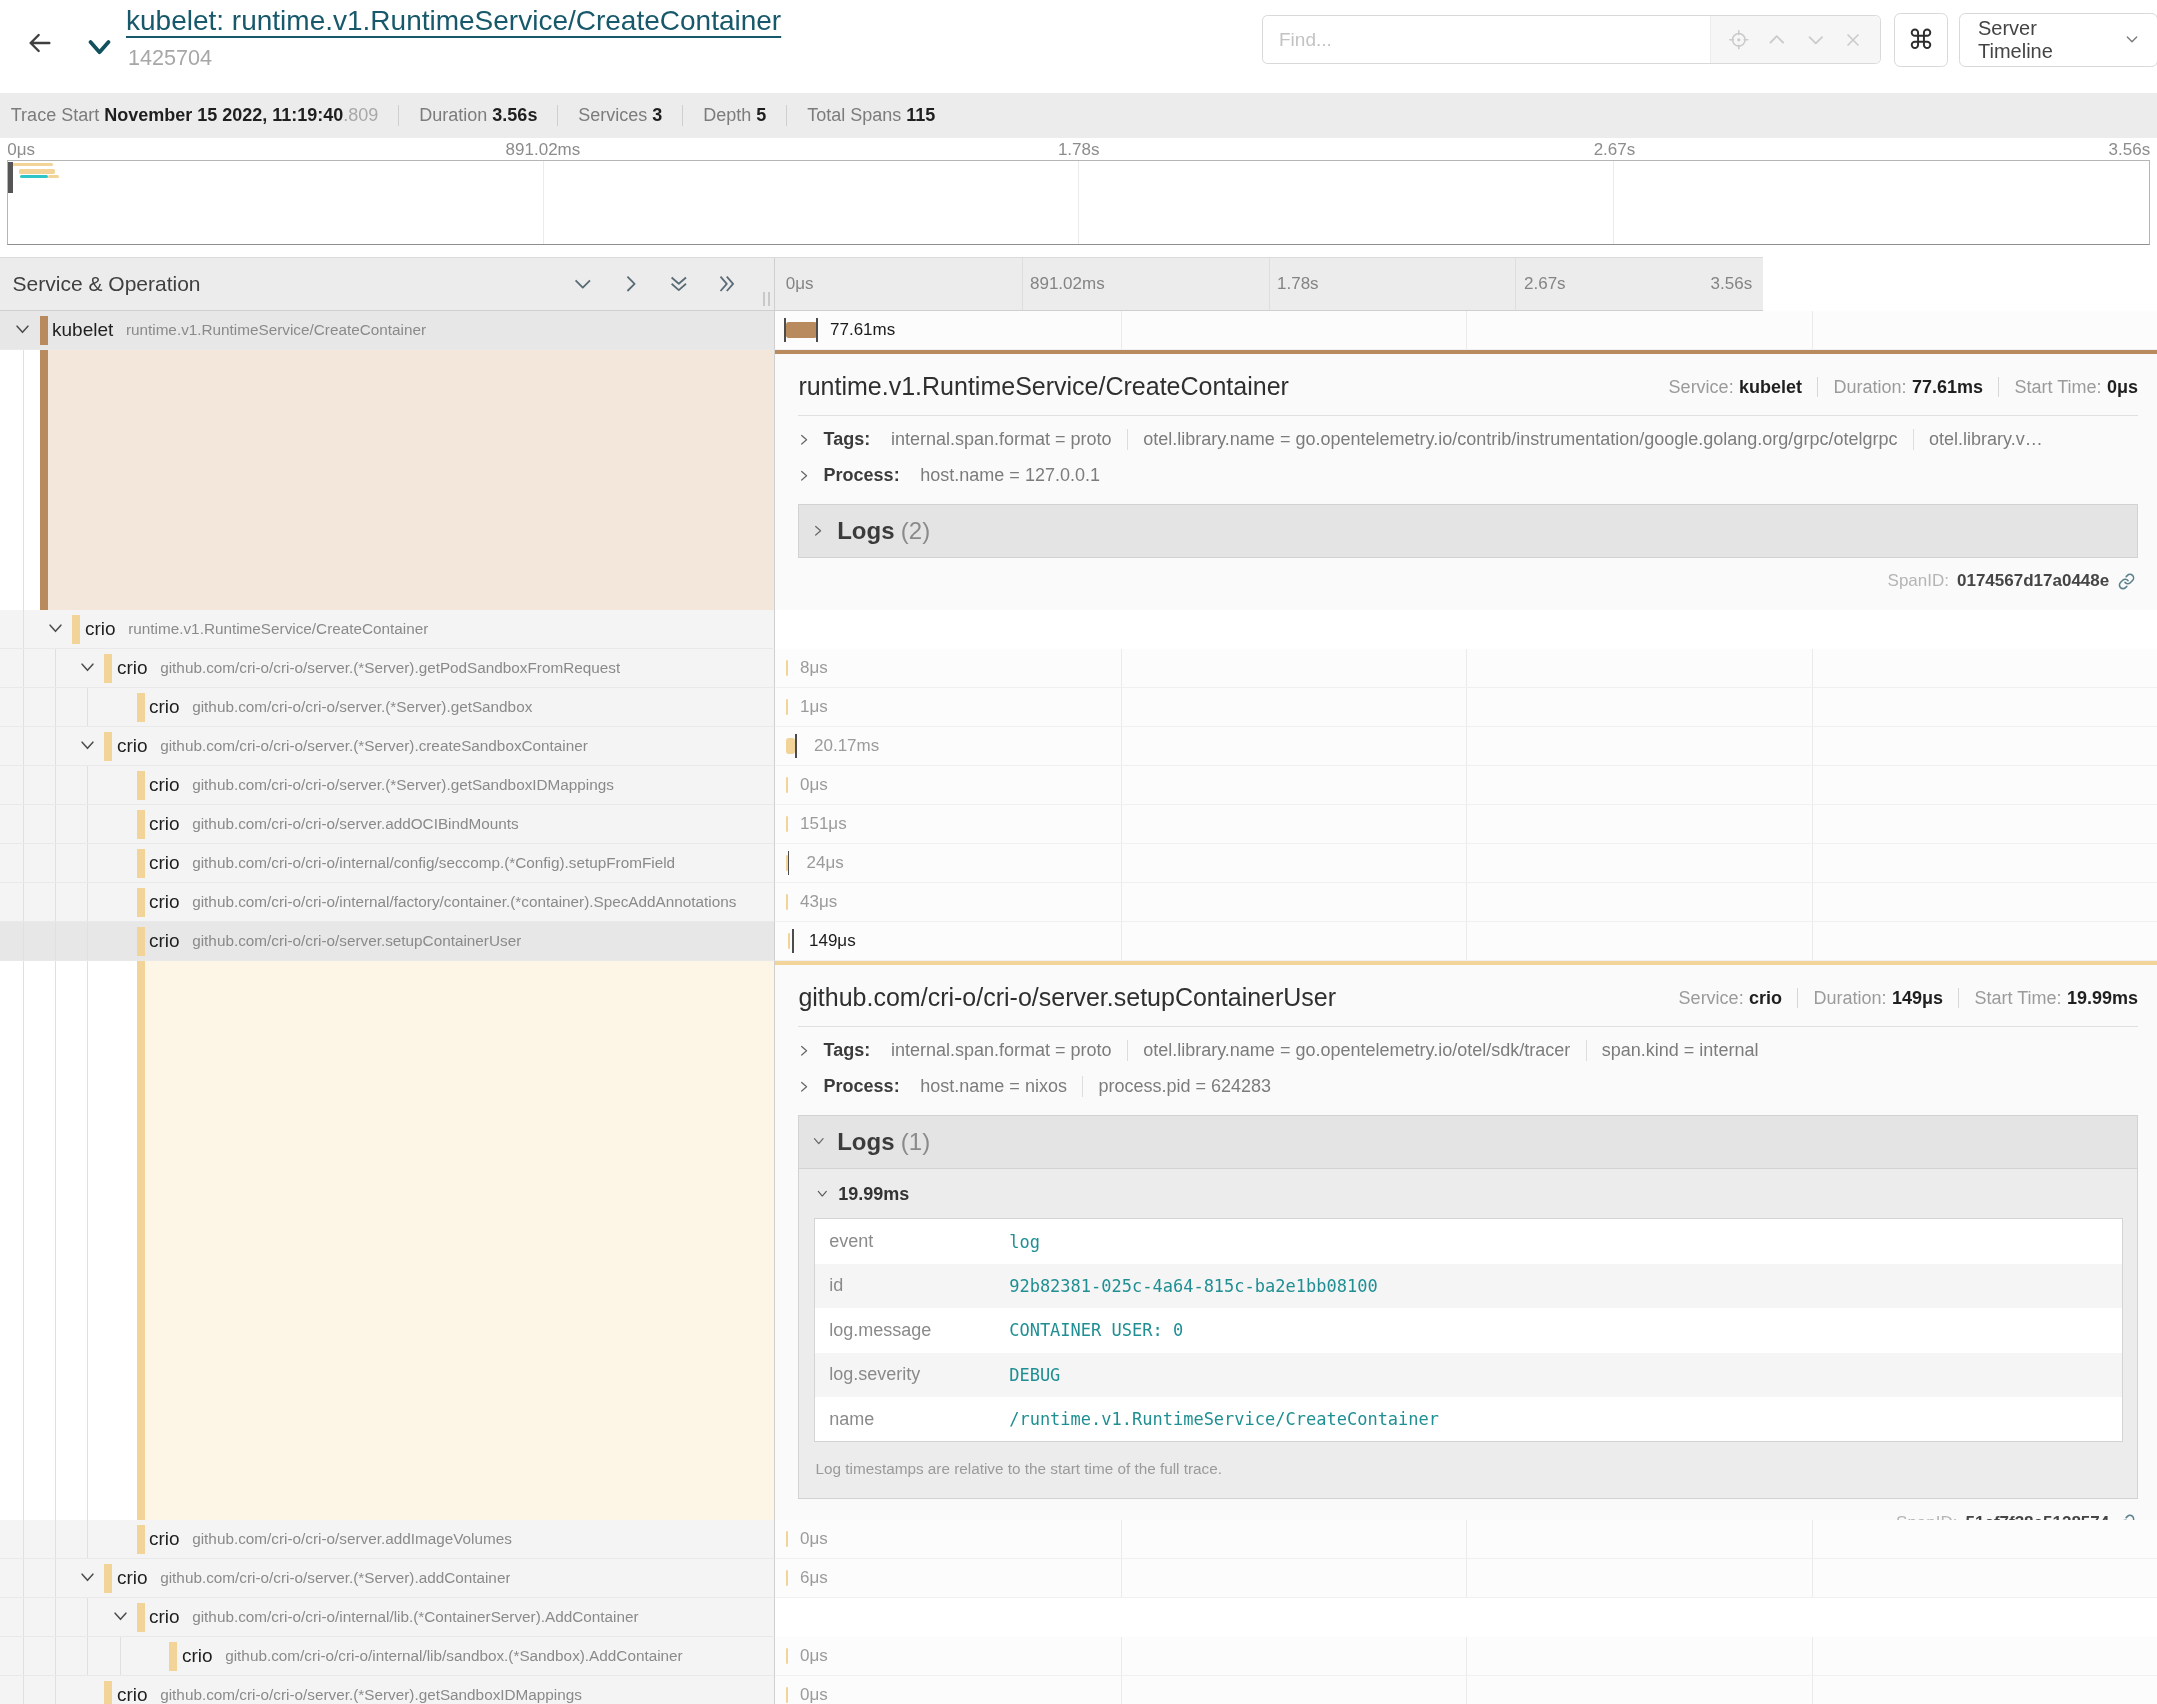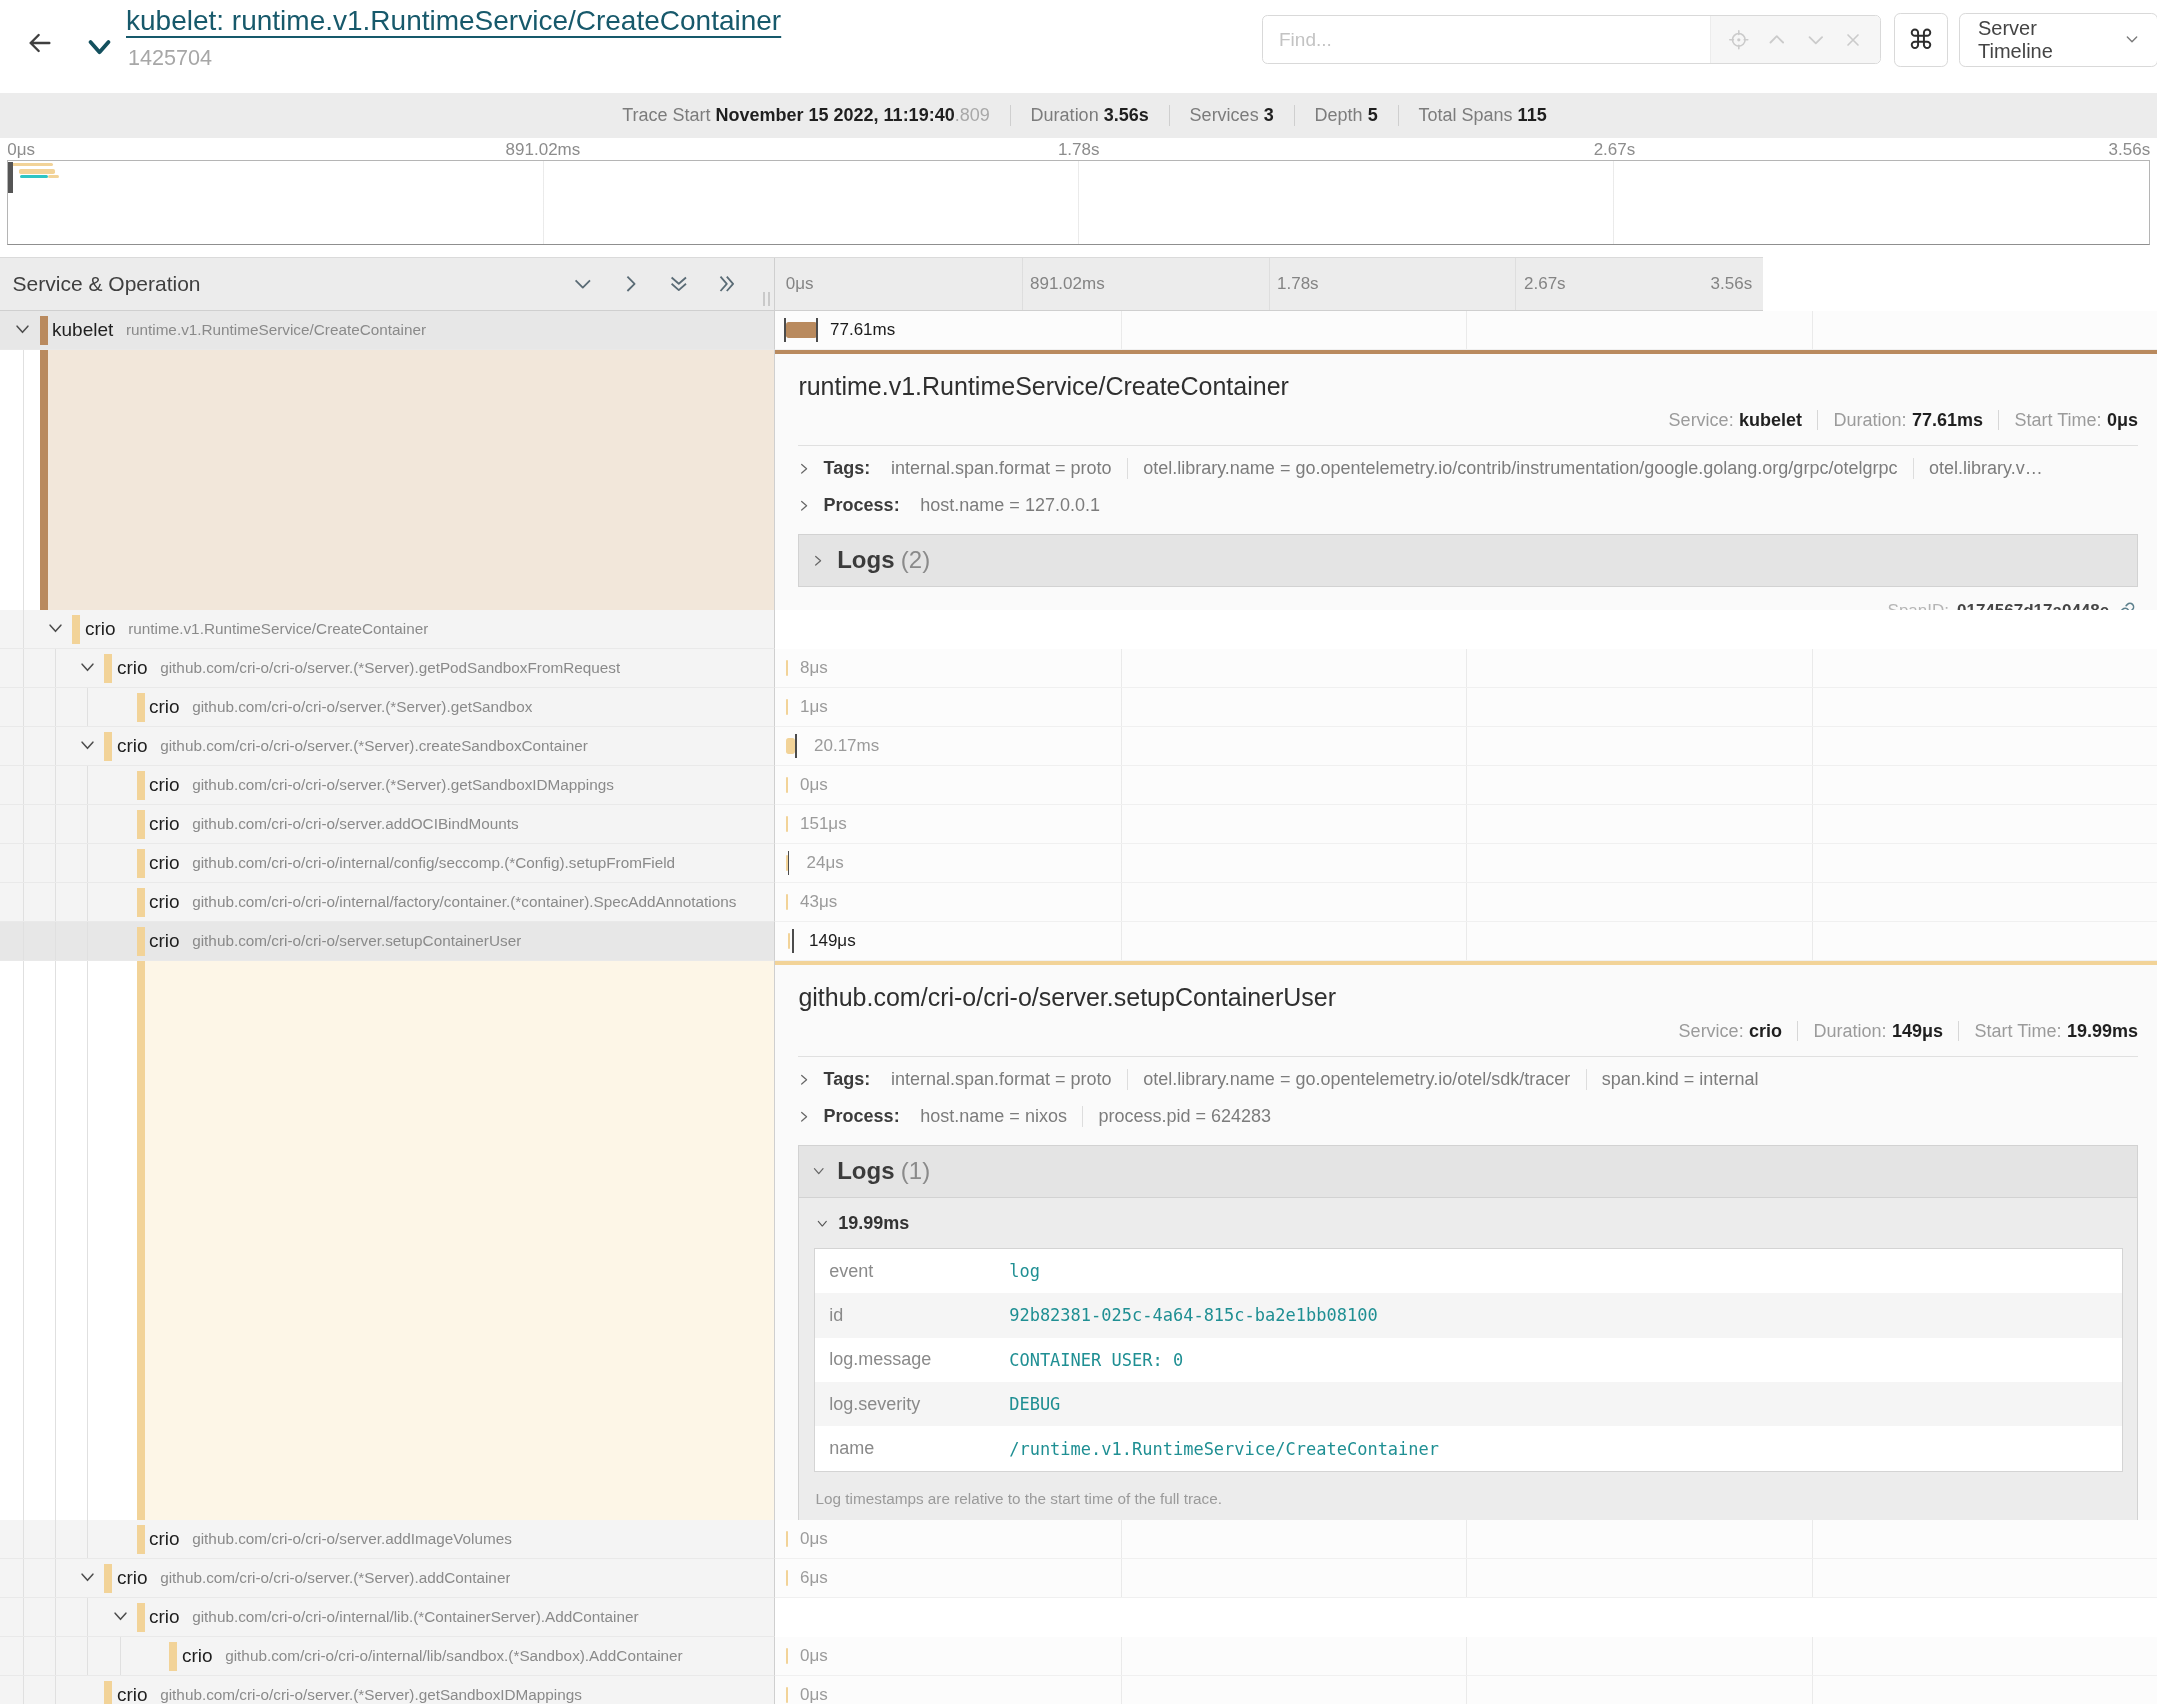--- a/index.html
+++ b/index.html
@@ -14,21 +14,21 @@
                text-decoration:underline;text-decoration-thickness:1.8px;text-underline-offset:6.3px;cursor:pointer;white-space:nowrap;}
   .trace-id{position:absolute;left:128px;top:45px;font-size:21.6px;color:#a7a7a7;}
   .find-wrap{position:absolute;left:1262px;top:15.3px;width:617px;height:47px;border:0.9px solid #d9d9d9;border-radius:5.4px;background:#fff;display:flex;overflow:hidden;}
   .find-input{flex:1;border:none;outline:none;padding:0 16px;font-size:19px;color:#444;font-family:"Liberation Sans",sans-serif;background:transparent;}
   .find-input::placeholder{color:#c3c3c3;}
   .find-suffix{width:169px;background:#f6f6f6;border-left:0.9px solid #ececec;display:flex;align-items:center;justify-content:space-evenly;}
   .kbd-btn{position:absolute;left:1894px;top:12.6px;width:52px;height:52px;border:0.9px solid #d9d9d9;border-radius:6.3px;background:#fff;display:flex;align-items:center;justify-content:center;font-size:27px;color:#2d2d2d;cursor:pointer;}
   .view-btn{position:absolute;left:1959px;top:12.6px;height:52px;padding:0 18px;border:0.9px solid #d9d9d9;border-radius:6.3px;background:#fff;display:flex;align-items:center;gap:11.7px;font-size:20px;color:#444;cursor:pointer;}
 
   
-  .summary-bar{position:absolute;top:93px;left:0;width:2158px;height:45px;background:#ececec;display:flex;align-items:center;padding-left:10.8px;box-sizing:border-box;font-size:18px;color:#7c7c7c;justify-content:center;}
+  .summary-bar{position:absolute;top:93px;left:0;width:2158px;height:45px;background:#ececec;display:flex;align-items:center;padding-left:10.8px;box-sizing:border-box;font-size:18px;color:#7c7c7c;}
   .summary-bar b{color:#1f1f1f;font-weight:700;}
   .sum-sep{width:0.9px;height:21.6px;background:#cfcfcf;margin:0 20px;}
   .light{color:#a8a8a8;}
 
   
   .mm-labels{position:absolute;top:140px;left:7.2px;width:2143px;height:18px;font-size:17px;color:#8c8c8c;}
   .mm-labels span{position:absolute;top:0;white-space:nowrap;}
   .minimap{position:absolute;top:160px;left:7.2px;width:2143px;height:85px;background:#fff;
            border:0.9px solid #b5b5b5;border-bottom:1.8px solid #8f8f8f;box-sizing:border-box;
            background-image:linear-gradient(#e8e8e8,#e8e8e8),linear-gradient(#e8e8e8,#e8e8e8),linear-gradient(#e8e8e8,#e8e8e8);
@@ -69,21 +69,21 @@
   .guide{position:absolute;top:0;bottom:0;width:0.9px;background:#e0e0e0;}
 
   
   .detail-row{display:flex;overflow:hidden;}
   .dl{width:775px;box-sizing:border-box;position:relative;background:#fff;border-right:0.9px solid #cfcfcf;}
   .dl-tint{position:absolute;top:0;bottom:0;right:0;}
   .dl-stripe{position:absolute;top:0;bottom:0;width:8px;}
   .dp{flex:1;background:#fafafa;border-top:4.5px solid #000;box-sizing:border-box;padding:0 20px 0 23.4px;position:relative;overflow:hidden;}
   .dp-head{display:flex;justify-content:space-between;align-items:flex-start;padding:18px 0 14.4px;border-bottom:0.9px solid #e0e0e0;}
   .dp-title{font-size:25px;color:#2f2f2f;white-space:nowrap;}
-  .dp-meta{display:flex;align-items:center;font-size:18px;color:#9b9b9b;padding-top:4.5px;white-space:nowrap;margin-top:33px;}
+  .dp-meta{display:flex;align-items:center;font-size:18px;color:#9b9b9b;padding-top:4.5px;white-space:nowrap;}
   .dp-meta b{color:#1f1f1f;margin-left:5.4px;}
   .msep{width:0.9px;height:20px;background:#d7d7d7;margin:0 15.3px;}
   .dp-sect{display:flex;align-items:center;padding:12.6px 0 11.7px;font-size:18px;color:#7c7c7c;cursor:pointer;}
   .sect-label{font-weight:700;color:#3b3b3b;margin:0 5.4px 0 11.7px;}
   .sect-item{padding:0 15.3px;white-space:nowrap;overflow:hidden;text-overflow:ellipsis;}
   .sect-item + .sect-item{border-left:0.9px solid #ddd;}
   .logs-bar{background:#e4e4e4;border:0.9px solid #d2d2d2;padding:11.7px 12.6px;font-size:24px;color:#8a8a8a;display:flex;align-items:center;margin-top:6.3px;cursor:pointer;}
   .logs-label{font-weight:700;color:#3b3b3b;margin:0 6.3px 0 11.7px;}
   .logs-body{background:#ececec;border:0.9px solid #d2d2d2;border-top:none;padding:1.8px 14.4px 20px;}
   .log-time{font-size:18px;font-weight:700;color:#333;padding:13.5px 1.8px;display:flex;align-items:center;gap:10px;cursor:pointer;}

